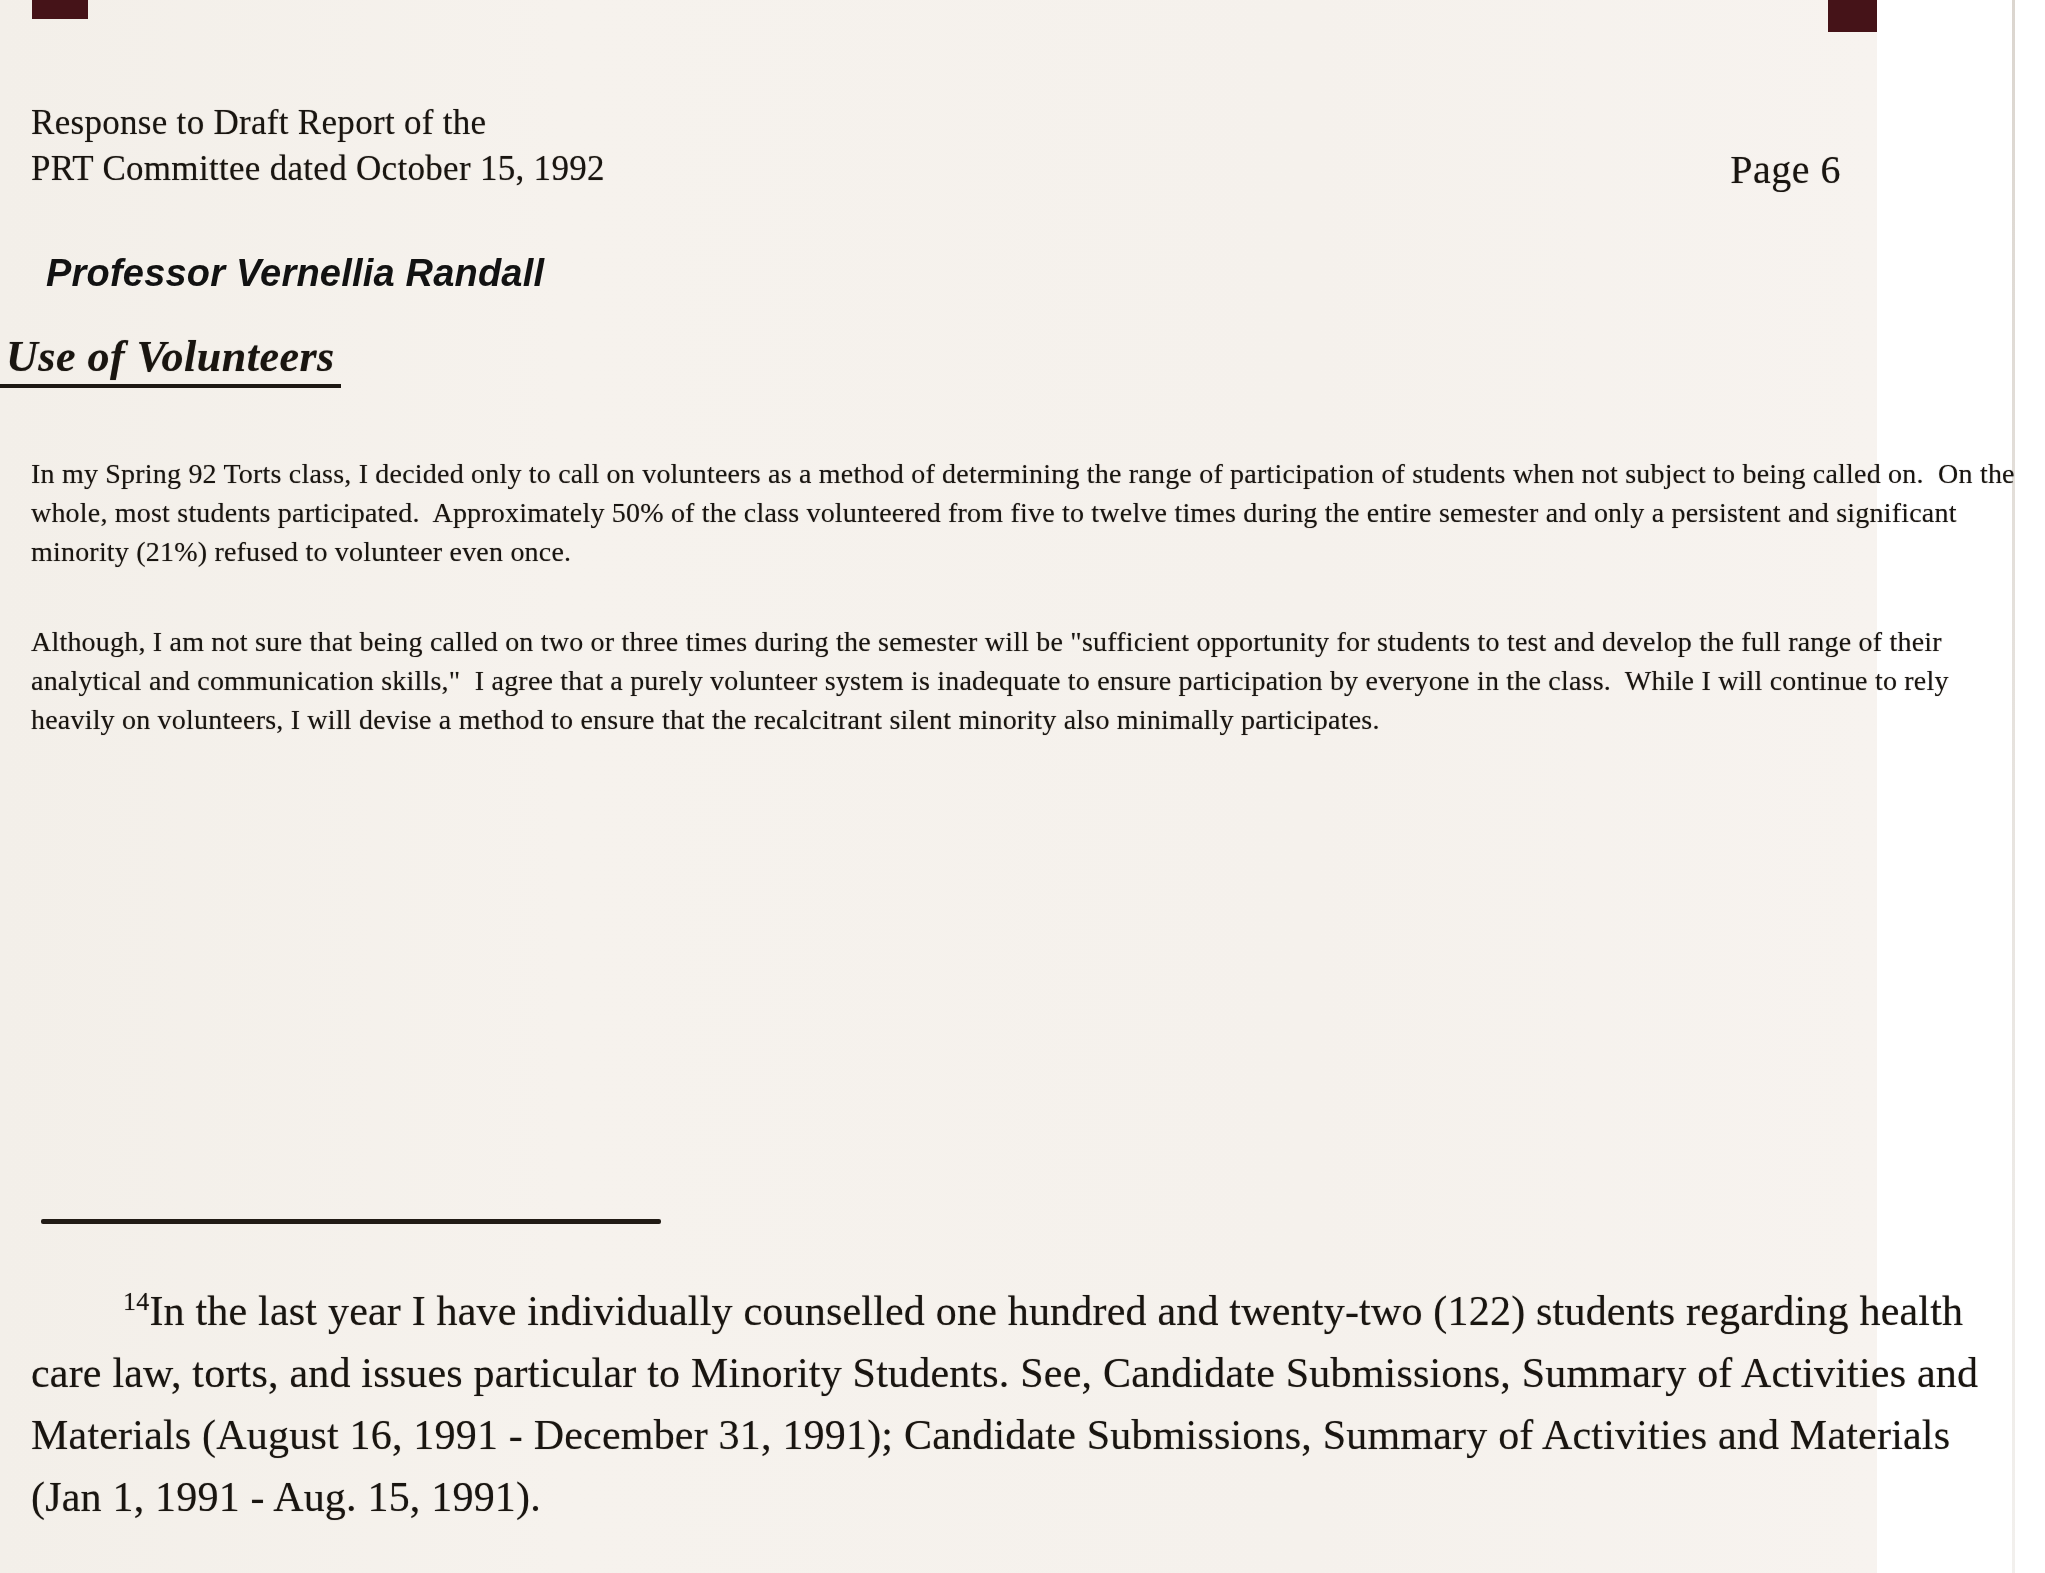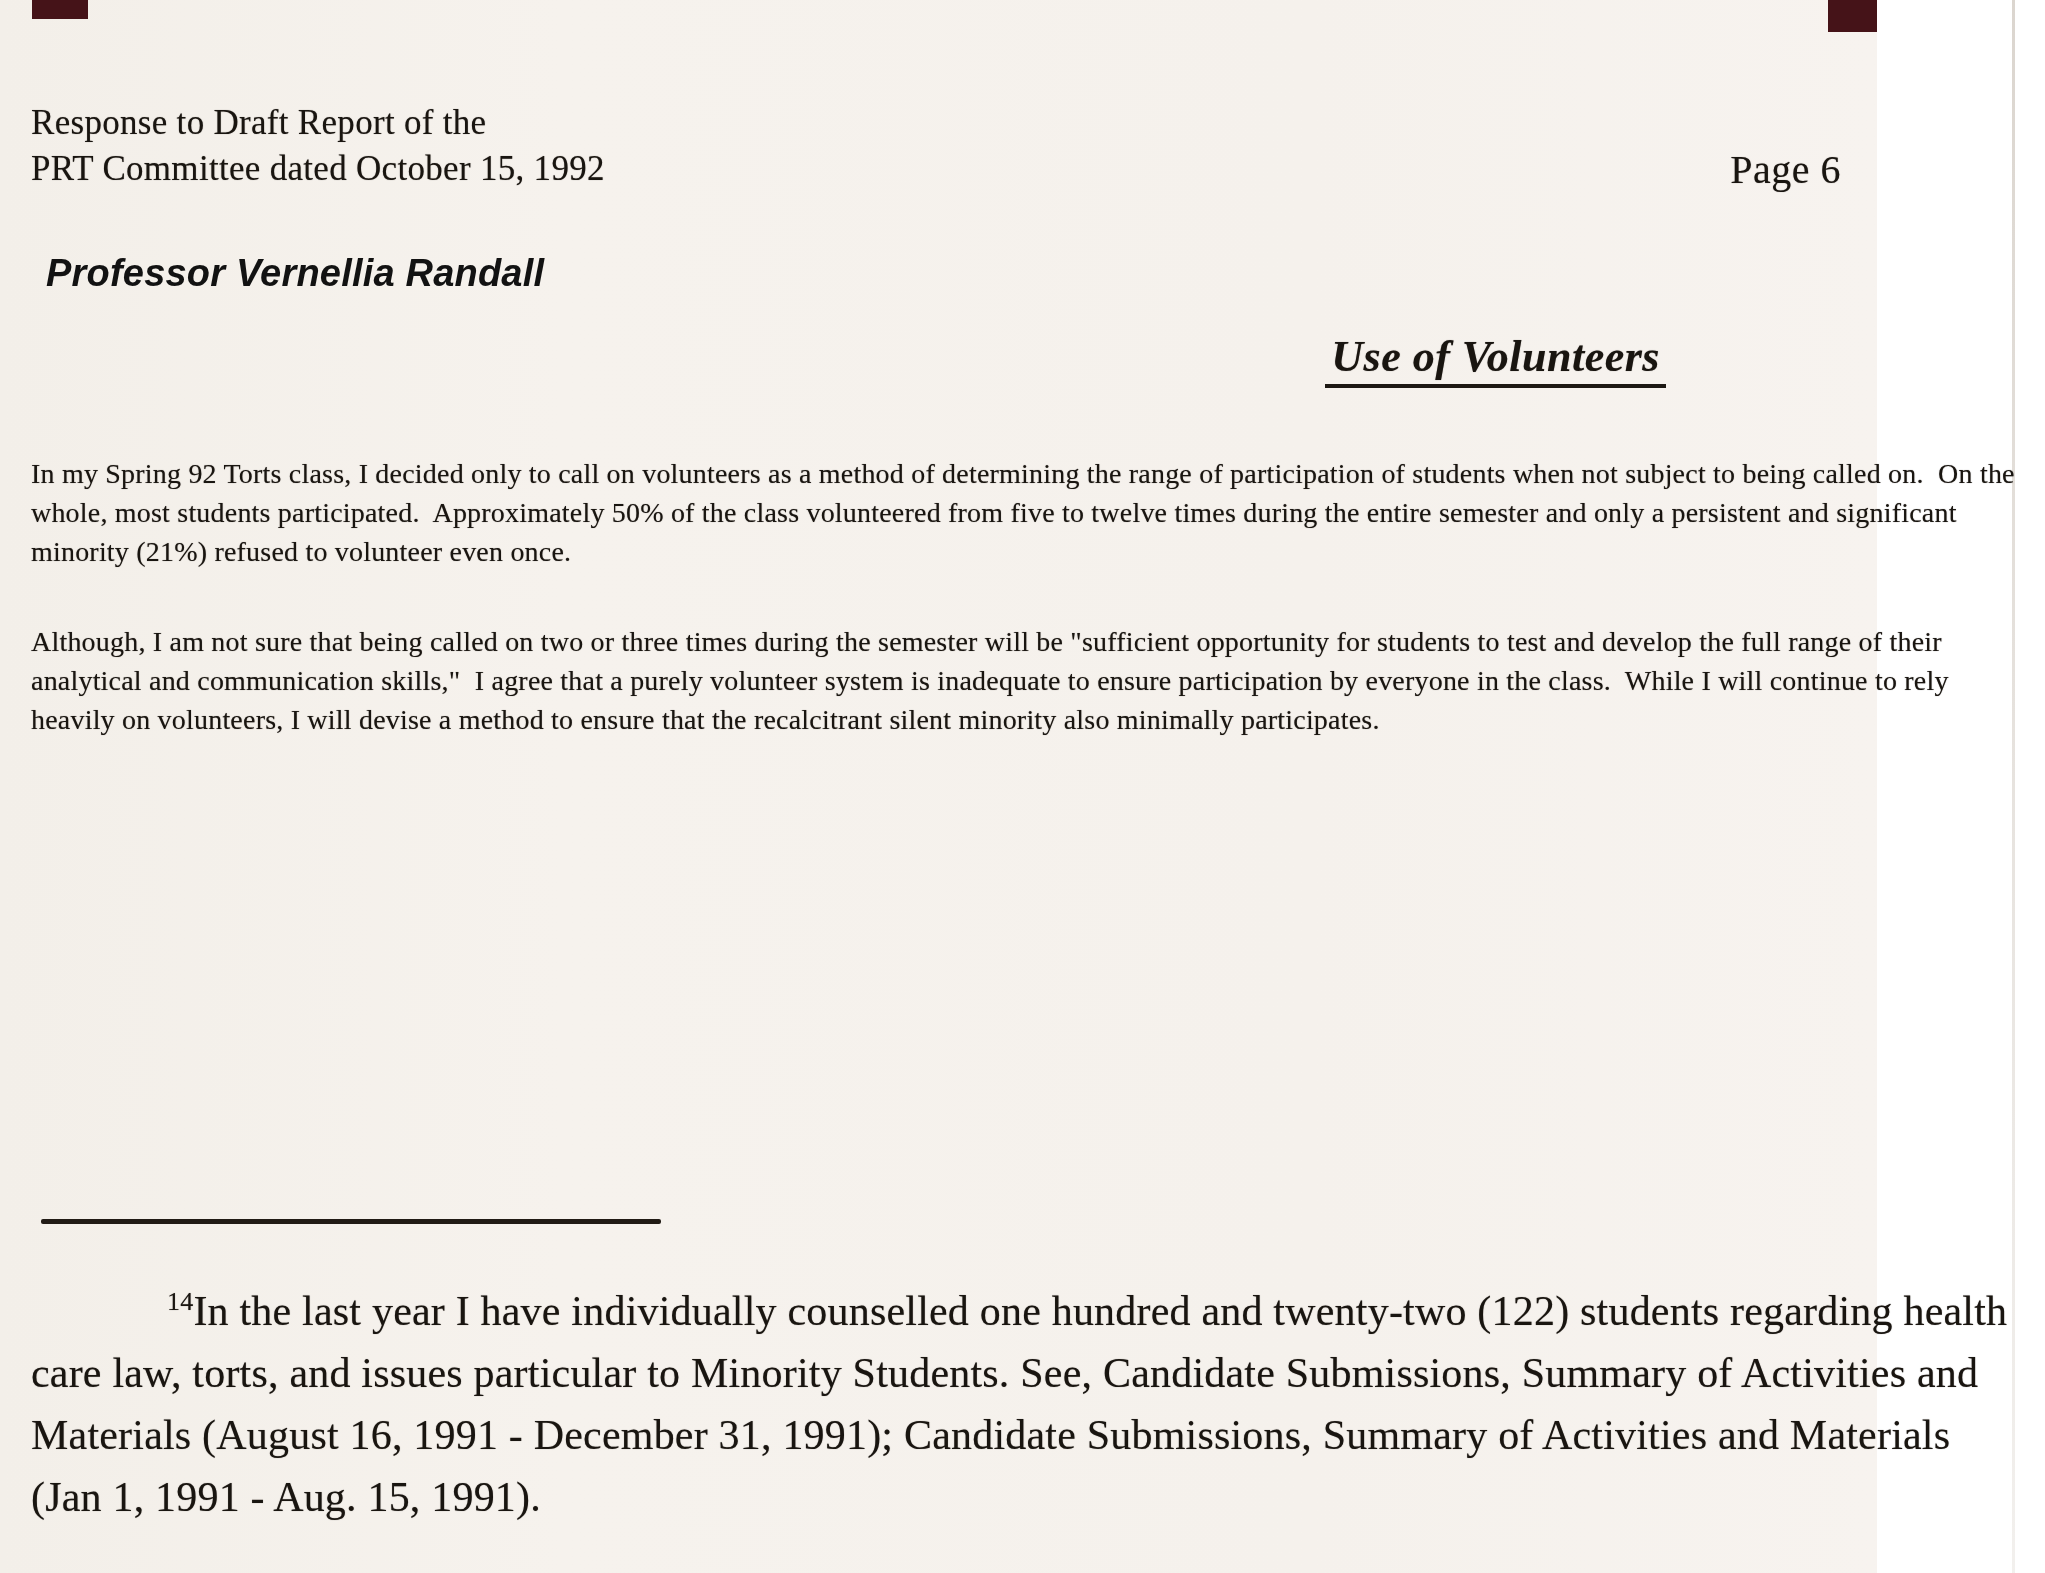--- a/index.html
+++ b/index.html
@@ -38,21 +38,21 @@
     font-weight: bold; font-style: italic;
     font-size: 38px; color: #121212; letter-spacing: .2px;
     white-space: pre;
   }
   .pageno {
     position: absolute; right: 36px; top: 146px;
     font-size: 40px; letter-spacing: .5px; text-align: right;
   }
   .heading-row {
     position: absolute; left: 0; top: 331px; width: 1666px;
-    text-align: right;
+    text-align: left;
   }
   .heading {
     display: inline-block;
     font-size: 44px; font-weight: bold; font-style: italic;
     border-bottom: 4px solid #1d1813;
     padding: 0 6px 2px 6px; letter-spacing: .5px;
   }
   .bodyblock {
     position: absolute; left: 31px; top: 438px; width: 1985px;
   }
@@ -63,21 +63,21 @@
   .it { }
   .fnrule {
     position: absolute; left: 41px; top: 1219px;
     width: 620px; height: 5px; background: #211b15; border-radius: 2px;
   }
   .footnote {
     position: absolute; left: 31px; top: 1238px; width: 1985px;
     font-size: 42px; line-height: 1.48; letter-spacing: .2px;
     white-space: pre-wrap; text-indent: 92px;
   }
-  .footnote sup { font-size: 26px; line-height: 0; margin-left: 44px; }
+  .footnote sup { font-size: 26px; line-height: 0; }
 </style>
 </head>
 <body>
 
 <div class="page">
 
   <div class="corner-mark left"></div>
   <div class="corner-mark right"></div>
   <div class="crease"></div>
 

